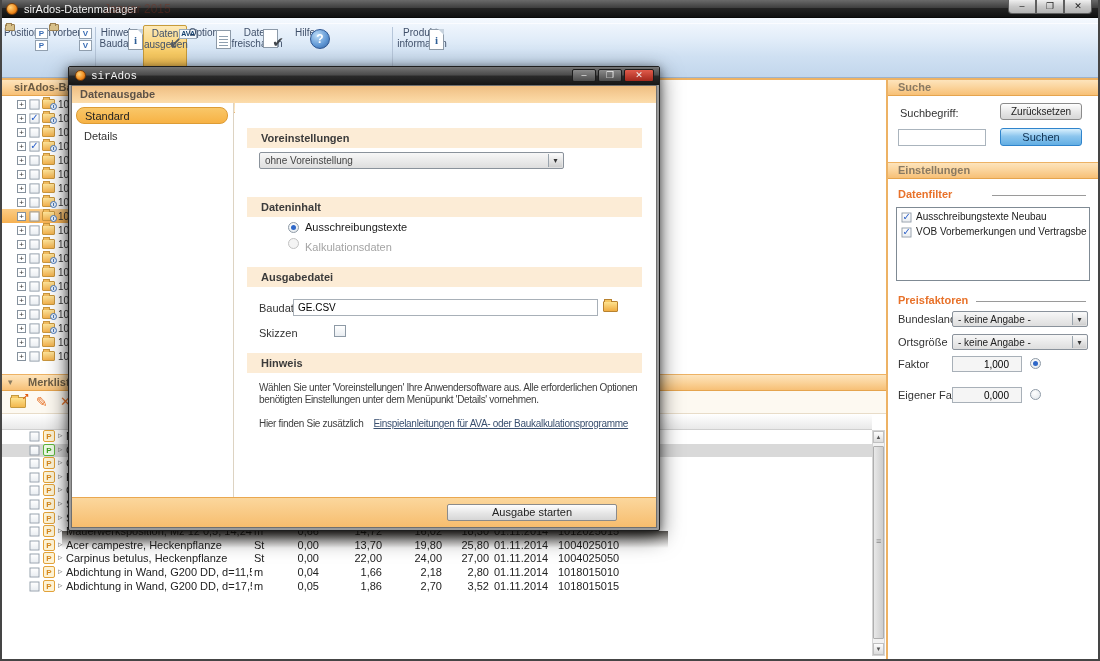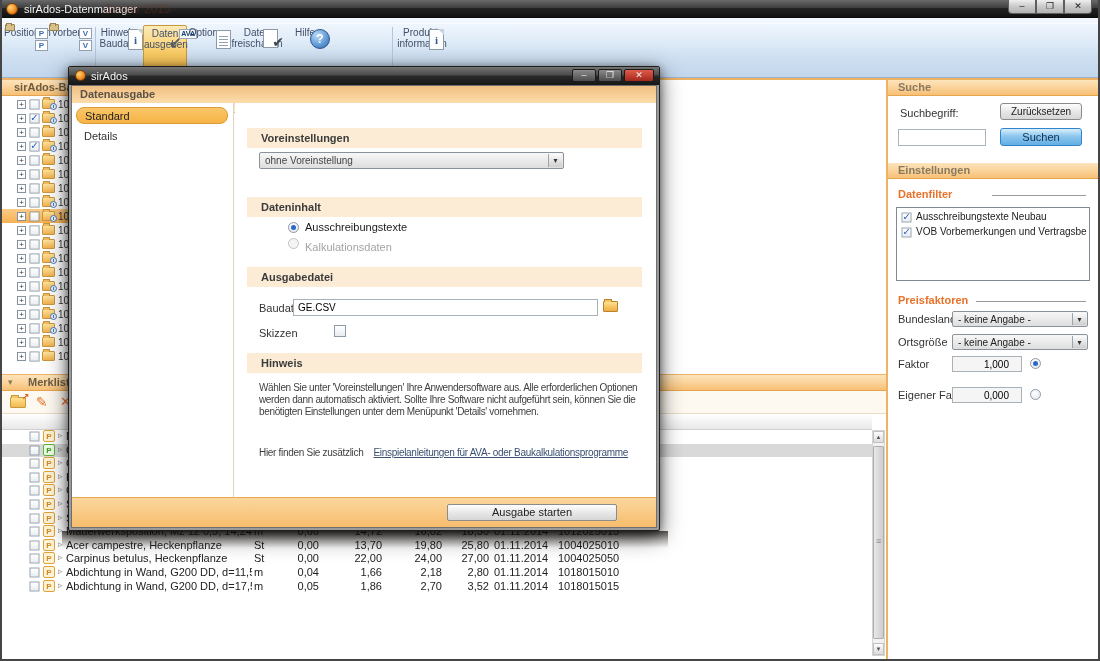--- a/index.html
+++ b/index.html
@@ -120,21 +120,21 @@
   .sc-btn{position:absolute;left:0;right:0;height:12px;background:linear-gradient(#fdfdfd,#dcdcdc);border:1px solid #c0c0c0;
     font-size:6px;color:#555;text-align:center;line-height:11px;}
   .sc-up{top:0;} .sc-dn{bottom:0;}
   .sc-thumb{position:absolute;left:0;right:0;top:15px;height:193px;background:linear-gradient(90deg,#e8e8e8,#cdcdcd);border:1px solid #aeaeae;border-radius:1px;}
   .sc-thumb::after{content:"≡";position:absolute;left:2px;top:50%;margin-top:-7px;font-size:9px;color:#8a8a8a;}
 
   
   .sidebar{position:absolute;left:888px;top:80px;width:210px;height:579px;z-index:1;}
   .sb-h{height:16px;padding:1px 0 0 10px;}
   .sb-h .hlabel{color:#8a7a62;}
-  .suche-body{position:absolute;top:16px;left:0;right:0;height:82px;background:#fff;}
+  .suche-body{position:absolute;top:16px;left:0;right:0;height:66px;background:#fff;}
   .lbl{font-size:11px;color:#333;}
   .suchbegriff{position:absolute;left:12px;top:11px;}
   .btn-reset{position:absolute;left:112px;top:7px;width:82px;height:17px;line-height:15px;}
   .search-input{position:absolute;left:10px;top:33px;width:88px;height:17px;border:1px solid #aab4bd;font-size:11px;padding:0 3px;}
   .btn-suchen{position:absolute;left:112px;top:32px;width:82px;height:18px;border:1px solid #2f84cc;border-radius:3px;
     background:linear-gradient(#d9f0fd,#8dc6ee 45%,#62aee3);font-size:11px;color:#0f3050;text-align:center;line-height:16px;}
   .sb-h2{position:absolute;top:83px;left:0;right:0;}
   .einst-body{position:absolute;top:99px;left:0;right:0;bottom:0;background:#fff;}
   .df-label{position:absolute;left:10px;top:9px;right:4px;gap:32px;}
   .listbox{position:absolute;left:8px;top:28px;width:194px;height:74px;border:1px solid #7f8a94;background:#fff;padding:3px 2px;}
@@ -151,21 +151,21 @@
   .pf-radio{position:absolute;left:142px;}
   .pf-r1{top:179px;} .pf-r2{top:210px;}
 
   
   .dialog{position:absolute;left:68px;top:66px;width:592px;height:465px;background:#9a9a9a;border:1px solid #1e1e1e;z-index:10;
     box-shadow:0 6px 22px rgba(0,0,0,.6),0 2px 8px rgba(0,0,0,.45);border-radius:2px;}
   .dlg-title{position:absolute;left:0;top:0;right:0;height:18px;
     background:linear-gradient(180deg,#757575 0%,#4a4a4a 45%,#2a2a2a 50%,#161616 100%);border-radius:2px 2px 0 0;}
   .dlg-icon{position:absolute;left:6px;top:3px;width:11px;height:11px;border-radius:50%;
     background:radial-gradient(circle at 35% 35%,#ffd27a,#f08a1d 60%,#b85508);border:1px solid #7c3f08;}
-  .dlg-title-text{position:absolute;left:22px;top:3px;font-size:11px;color:#f2f2f2;}
+  .dlg-title-text{position:absolute;left:22px;top:3px;font-size:11px;color:#f2f2f2;font-family:Liberation Mono, monospace;}
   .dlg-btns{position:absolute;right:5px;top:2px;display:flex;gap:2px;}
   .dbtn{width:24px;height:13px;border:1px solid #1c1c1c;border-radius:2px;background:linear-gradient(#8a8a8a,#4c4c4c);
     color:#eee;font-size:9px;line-height:11px;text-align:center;}
   .dbtn.close{width:30px;background:linear-gradient(#e05b4b,#a3281c);}
   .dlg-frame{position:absolute;left:2px;top:18px;right:2px;bottom:2px;background:#fff;border:1px solid #6f6f6f;}
   .dlg-hdr{position:absolute;left:0;top:0;right:0;height:27px;
     background:linear-gradient(180deg,#efbe82 0%,#fbd8a4 55%,#fdeccb 100%);border-bottom:1px solid #e8b77a;
     font-size:11px;font-weight:bold;color:#5d5247;padding:2px 0 0 8px;}
   .dlg-nav{position:absolute;left:0;top:17px;width:162px;bottom:30px;background:#fff;border-right:1px solid #ddd3c2;}
   .nav-sel{margin:4px 5px 0 4px;height:17px;background:linear-gradient(#f9c769,#f7b244);border:1px solid #dd9c35;border-radius:8px;
@@ -179,21 +179,21 @@
   .opt-row{position:absolute;left:53px;height:14px;display:flex;align-items:center;gap:6px;}
   .opt-1{top:117px;} .opt-2{top:133px;} .opt-3{top:148px;}
   .opt-label{font-size:11px;color:#1a1a1a;}
   .fld-lbl{position:absolute;left:24px;font-size:11px;color:#333;}
   .baud-lbl{top:199px;} .skiz-lbl{top:224px;}
   .baud-input{position:absolute;left:58px;top:196px;width:305px;height:17px;border:1px solid #a8b0b8;font-size:10px;padding:0 4px;}
   .open-folder{position:absolute;left:368px;top:198px;width:15px;height:11px;background:linear-gradient(#fde28f,#f0ad42);border:1px solid #b8822f;border-radius:1px;}
   .open-folder::before{content:"";position:absolute;left:0;top:-3px;width:6px;height:2px;background:#f6c763;border:1px solid #b8822f;border-bottom:none;}
   .skiz-cb{position:absolute;left:99px;top:222px;width:12px;height:12px;}
   .hin-text{position:absolute;left:24px;top:279px;right:6px;font-size:10px;letter-spacing:-0.35px;color:#3f3f3f;line-height:12px;white-space:nowrap;overflow:hidden;}
-  .link-row{position:absolute;left:24px;top:315px;font-size:10px;letter-spacing:-0.3px;color:#3f3f3f;white-space:nowrap;margin-top:29px;}
+  .link-row{position:absolute;left:24px;top:315px;font-size:10px;letter-spacing:-0.3px;color:#3f3f3f;white-space:nowrap;}
   .link{color:#3a5070;text-decoration:underline;margin-left:10px;}
   .dlg-footer{position:absolute;left:0;right:0;bottom:0;height:30px;
     background:linear-gradient(#fbd79d,#f7bd6e);border-top:1px solid #eaa851;}
   .btn-submit{position:absolute;left:375px;top:6px;width:170px;height:17px;font-size:11px;line-height:15px;border-radius:2px;}
 
   .shadow-under{position:absolute;left:62px;top:531px;width:606px;height:17px;z-index:9;pointer-events:none;
     background:linear-gradient(180deg,rgba(28,24,18,.72) 0%,rgba(28,24,18,.28) 55%,rgba(28,24,18,0) 100%);}
 
   
   .edge-l{position:absolute;left:0;top:0;bottom:0;width:2px;background:#454545;z-index:20;}
@@ -692,21 +692,20 @@
         </div>
         <div class="sec sec-aus">Ausgabedatei</div>
         <span class="fld-lbl baud-lbl">Baudaten</span>
         <input class="baud-input" value="GE.CSV" style="">
         <span class="open-folder"></span>
         <span class="fld-lbl skiz-lbl">Skizzen</span>
         <span class="cb skiz-cb"></span>
         <div class="sec sec-hin">Hinweis</div>
         <div class="hin-text">
           <div>Wählen Sie unter 'Voreinstellungen' Ihre Anwendersoftware aus. Alle erforderlichen Optionen</div>
-          <div>werden dann automatisch aktiviert. Sollte Ihre Software nicht aufgeführt sein, können Sie die</div>
           <div>benötigten Einstellungen unter dem Menüpunkt 'Details' vornehmen.</div>
         </div>
         <div class="link-row">
           <span>Hier finden Sie zusätzlich</span><span class="link">Einspielanleitungen für AVA- oder Baukalkulationsprogramme</span>
         </div>
       </div>
       <div class="dlg-footer">
         <div class="btn btn-submit">Ausgabe starten</div>
       </div>
     </div>

